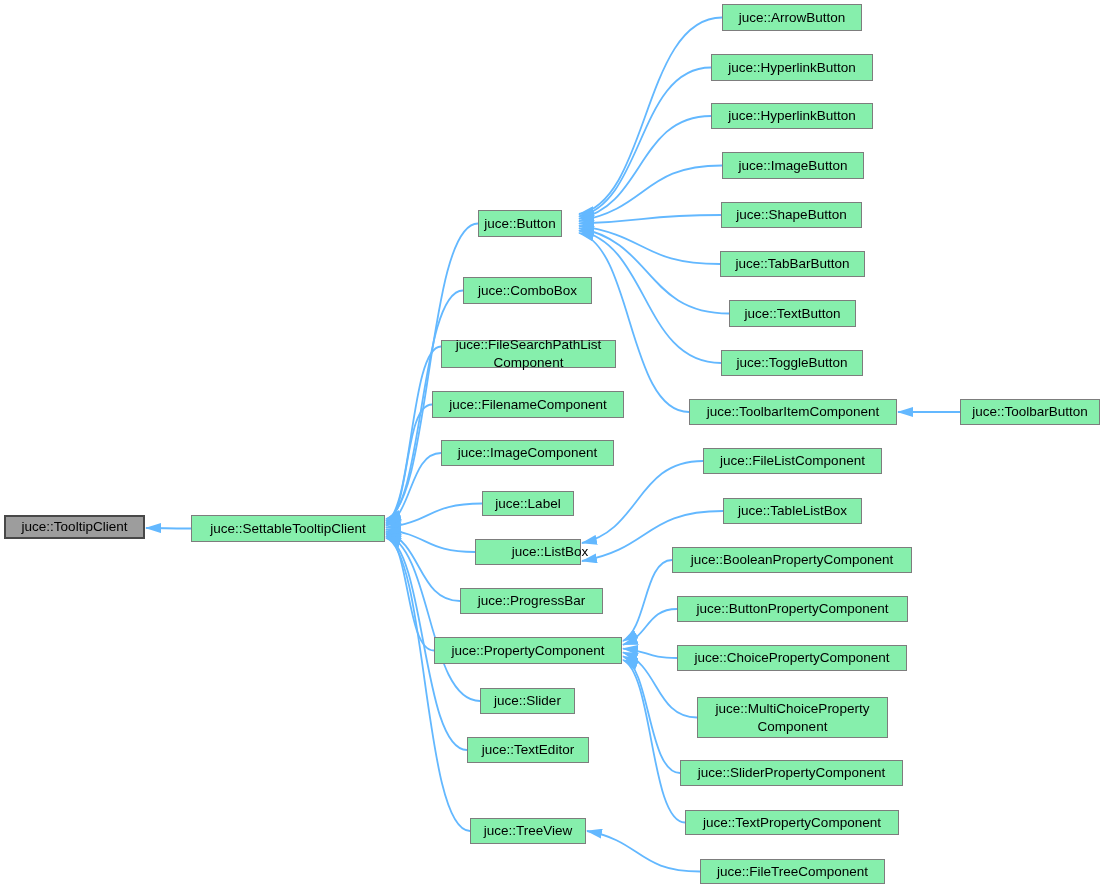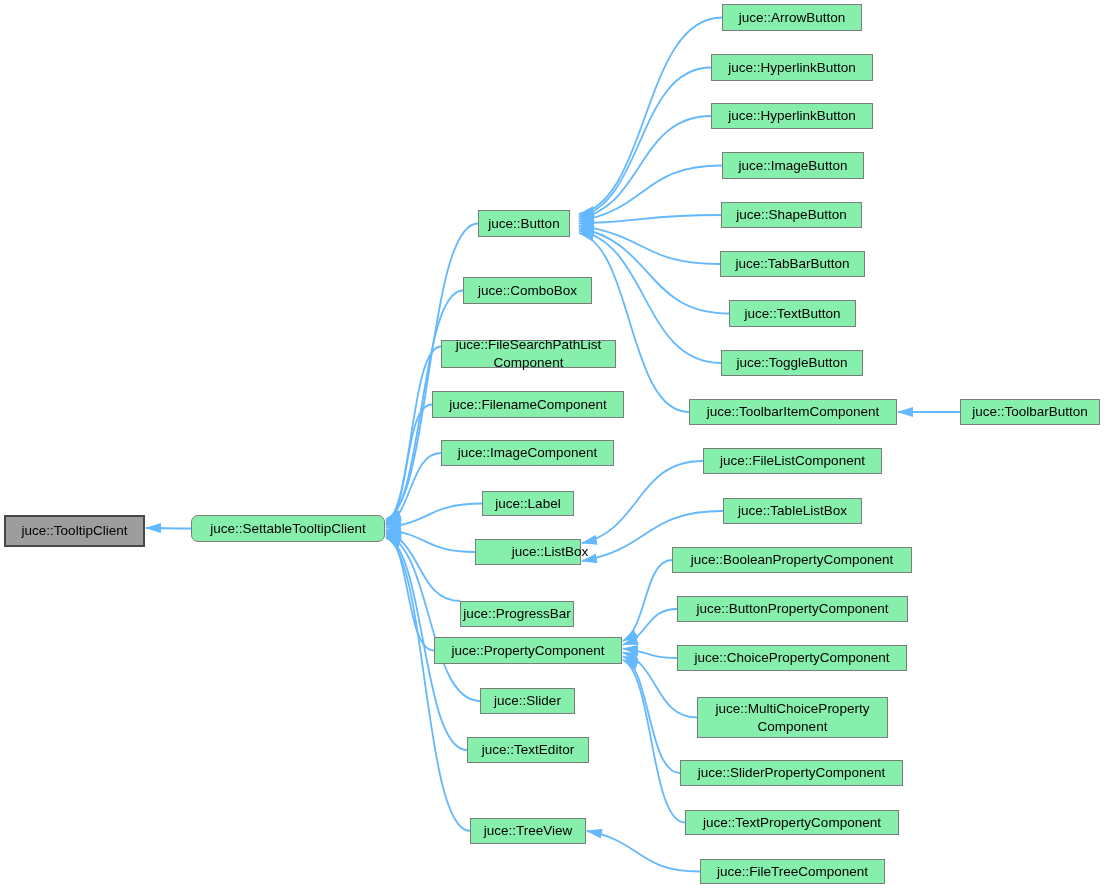--- a/index.html
+++ b/index.html
@@ -81,31 +81,31 @@
       <path class="edge" stroke="#63b8ff" marker-end="url(#arw)" d="M 703 461 C 635.9 461, 641.39 530, 582 543"></path>
       <path class="edge" stroke="#63b8ff" marker-end="url(#arw)" d="M 723 511 C 644.9 511, 651.29 548.5, 582 561"></path>
       <path class="edge" stroke="#63b8ff" marker-end="url(#arw)" d="M 672 560 C 644 560, 647.2 628, 623 641"></path>
       <path class="edge" stroke="#63b8ff" marker-end="url(#arw)" d="M 677 609 C 646.75 609, 649.225 635.8499999999999, 623 644.8"></path>
       <path class="edge" stroke="#63b8ff" marker-end="url(#arw)" d="M 677 658 C 646.75 658, 649.225 650.95, 623 648.6"></path>
       <path class="edge" stroke="#63b8ff" marker-end="url(#arw)" d="M 697 717.5 C 655.75 717.5, 659.125 665.4, 623 652.4"></path>
       <path class="edge" stroke="#63b8ff" marker-end="url(#arw)" d="M 680 773 C 648.1 773, 650.71 669.2, 623 656.2"></path>
       <path class="edge" stroke="#63b8ff" marker-end="url(#arw)" d="M 685 822.5 C 650.35 822.5, 653.1850000000001 673, 623 660"></path>
       <path class="edge" stroke="#63b8ff" marker-end="url(#arw)" d="M 700 871.5 C 637.3 871.5, 642.4300000000001 841.125, 587 831"></path>
     </svg>
-    <div class="node gray" style="left: 4px; top: 515px; width: 141px; height: 32px;">juce::TooltipClient</div>
-    <div class="node" style="left: 191px; top: 515px; width: 194px; height: 27px; border-radius: 7px;">juce::SettableTooltipClient</div>
-    <div class="node" style="left: 478px; top: 210px; width: 92px; height: 27px;">juce::Button</div>
+    <div class="node gray" style="left: 4px; top: 515px; width: 141px; height: 24px;">juce::TooltipClient</div>
+    <div class="node" style="left: 191px; top: 515px; width: 194px; height: 27px;">juce::SettableTooltipClient</div>
+    <div class="node" style="left: 478px; top: 210px; width: 84px; height: 27px;">juce::Button</div>
     <div class="node" style="left: 463px; top: 277px; width: 129px; height: 27px;">juce::ComboBox</div>
     <div class="node" style="left: 441px; top: 340px; width: 175px; height: 28px;">juce::FileSearchPathList
 Component</div>
     <div class="node" style="left: 432px; top: 391px; width: 192px; height: 27px;">juce::FilenameComponent</div>
     <div class="node" style="left: 441px; top: 440px; width: 173px; height: 26px;">juce::ImageComponent</div>
     <div class="node" style="left: 482px; top: 491px; width: 92px; height: 25px;">juce::Label</div>
     <div class="node" style="left: 475px; top: 539px; width: 106px; height: 26px; padding-left: 48px;">juce::ListBox</div>
-    <div class="node" style="left: 460px; top: 588px; width: 114px; height: 26px; margin-top: 13px;">juce::ProgressBar</div>
+    <div class="node" style="left: 460px; top: 588px; width: 143px; height: 26px;">juce::ProgressBar</div>
     <div class="node" style="left: 434px; top: 637px; width: 188px; height: 27px;">juce::PropertyComponent</div>
     <div class="node" style="left: 480px; top: 688px; width: 95px; height: 26px;">juce::Slider</div>
     <div class="node" style="left: 467px; top: 737px; width: 122px; height: 26px; text-align: right;">juce::TextEditor</div>
     <div class="node" style="left: 470px; top: 818px; width: 116px; height: 26px;">juce::TreeView</div>
     <div class="node" style="left: 722px; top: 4px; width: 140px; height: 27px;">juce::ArrowButton</div>
     <div class="node" style="left: 711px; top: 54px; width: 162px; height: 27px;">juce::HyperlinkButton</div>
     <div class="node" style="left: 711px; top: 103px; width: 162px; height: 26px;">juce::HyperlinkButton</div>
     <div class="node" style="left: 722px; top: 152px; width: 142px; height: 27px;">juce::ImageButton</div>
     <div class="node" style="left: 721px; top: 202px; width: 141px; height: 26px;">juce::ShapeButton</div>
     <div class="node" style="left: 720px; top: 251px; width: 145px; height: 26px;">juce::TabBarButton</div>

